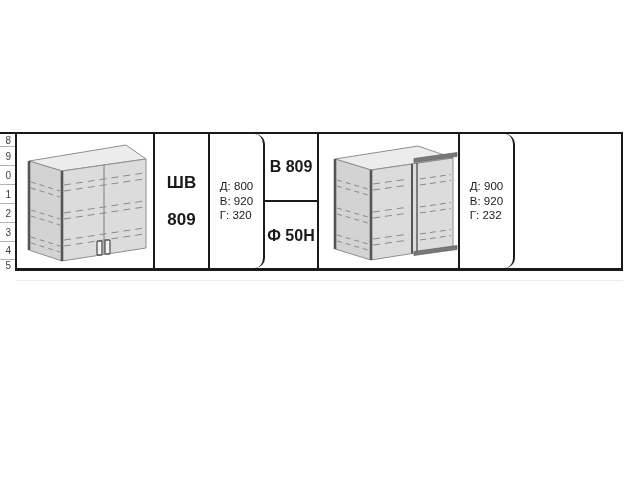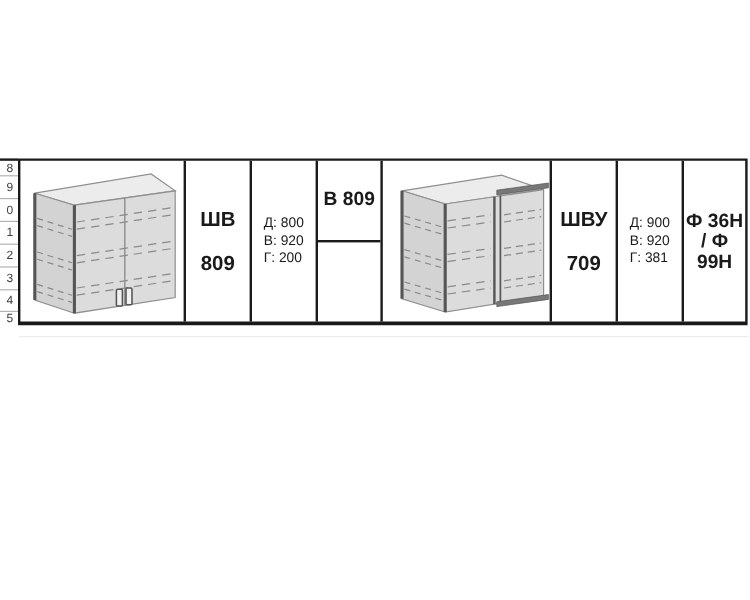--- a/index.html
+++ b/index.html
@@ -12,21 +12,21 @@
              font-size:10px;color:#3d3d3d;text-align:right;padding-right:4px;
              display:flex;align-items:center;justify-content:flex-end;overflow:hidden;}
   .index-row.last{border-bottom:none;}
   
   .tbl{position:absolute;left:15px;top:132px;width:608px;height:139px;
        border:2px solid #1a1a1a;border-bottom-width:3px;box-sizing:border-box;
        display:flex;flex-direction:row;background:#fff;}
   .cell{box-sizing:border-box;border-right:2px solid #1a1a1a;display:flex;
         align-items:center;justify-content:center;flex-direction:column;}
   .cell.last{border-right:none;}
-  .w-draw1{width:138px;} .w-name{width:55px;} .w-dims{width:55px;} .w-fac1{width:54px;}
+  .w-draw1{width:138px;} .w-name{width:55px;} .w-dims{width:55px;border-radius:10px;} .w-fac1{width:54px;}
   .w-draw2{width:141px;} .w-fac2{flex:1;}
   .name-cell{font-weight:bold;font-size:17px;line-height:21px;text-align:center;gap:16px;}
   .dims-cell{font-size:11.5px;line-height:14.5px;}
   .dims-cell .dims-block{text-align:left;}
   .fac-col{display:flex;flex-direction:column;align-items:stretch;justify-content:flex-start;padding:0;}
   .fac-top{height:68px;box-sizing:border-box;border-bottom:2px solid #1a1a1a;
            display:flex;align-items:center;justify-content:center;
            font-weight:bold;font-size:16px;text-align:center;}
   .fac-bottom{flex:1;display:flex;align-items:center;justify-content:center;
               font-weight:bold;font-size:16px;line-height:17px;text-align:center;}
@@ -93,26 +93,29 @@
 
     <div class="cell w-name name-cell">
       <span>ШВ</span>
       <span>809</span>
     </div>
 
     <div class="cell w-dims dims-cell">
       <div class="dims-block">
         <div>Д: 800</div>
         <div>В: 920</div>
-        <div>Г: 200</div>
+        <div>Г: 320</div>
       </div>
     </div>
 
     <div class="cell w-fac1 fac-col">
       <div class="fac-top">В 809</div>
+      <div class="fac-bottom">
+        <span>Ф 50Н</span>
+      </div>
     </div>
 
     <div class="cell w-draw2 draw-cell">
       <svg width="141" height="134" viewBox="0 0 141 134">
 
         <polygon points="17,25 100,12 135,24 53,36" fill="#ececec" stroke="#8f8f8f" stroke-width="1"></polygon>
 
         <polygon points="17,25 53,36 53,126 17,115" fill="#d3d3d3" stroke="#8f8f8f" stroke-width="1"></polygon>
 
         <polygon points="53,36 135,24 135,113 53,126" fill="#dcdcdc" stroke="#8f8f8f" stroke-width="1"></polygon>
@@ -148,40 +151,29 @@
           <line x1="19" y1="46" x2="50" y2="55"></line>
             <line x1="19" y1="52" x2="50" y2="61"></line>
           <line x1="19" y1="74" x2="50" y2="83"></line>
             <line x1="19" y1="80" x2="50" y2="89"></line>
           <line x1="19" y1="101" x2="50" y2="110"></line>
             <line x1="19" y1="107" x2="50" y2="116"></line>
         </g>
       </svg>
     </div>
 
-    <div class="cell w-name name-cell">
-      <span>ШВУ</span>
-      <span>709</span>
-    </div>
 
     <div class="cell w-dims dims-cell">
       <div class="dims-block">
         <div>Д: 900</div>
         <div>В: 920</div>
-        <div>Г: 381</div>
+        <div>Г: 232</div>
       </div>
     </div>
 
     <div class="cell w-fac2 fac-col last">
-      <div class="fac-bottom">
-        <span style="display:block">
-          <span style="display:block">Ф 36Н</span>
-          <span style="display:block">/ Ф</span>
-          <span style="display:block">99Н</span>
-        </span>
-      </div>
     </div>
 
   </div>
 
   <div class="ghost-line"></div>
 
 </div>
 
 </body></html>

